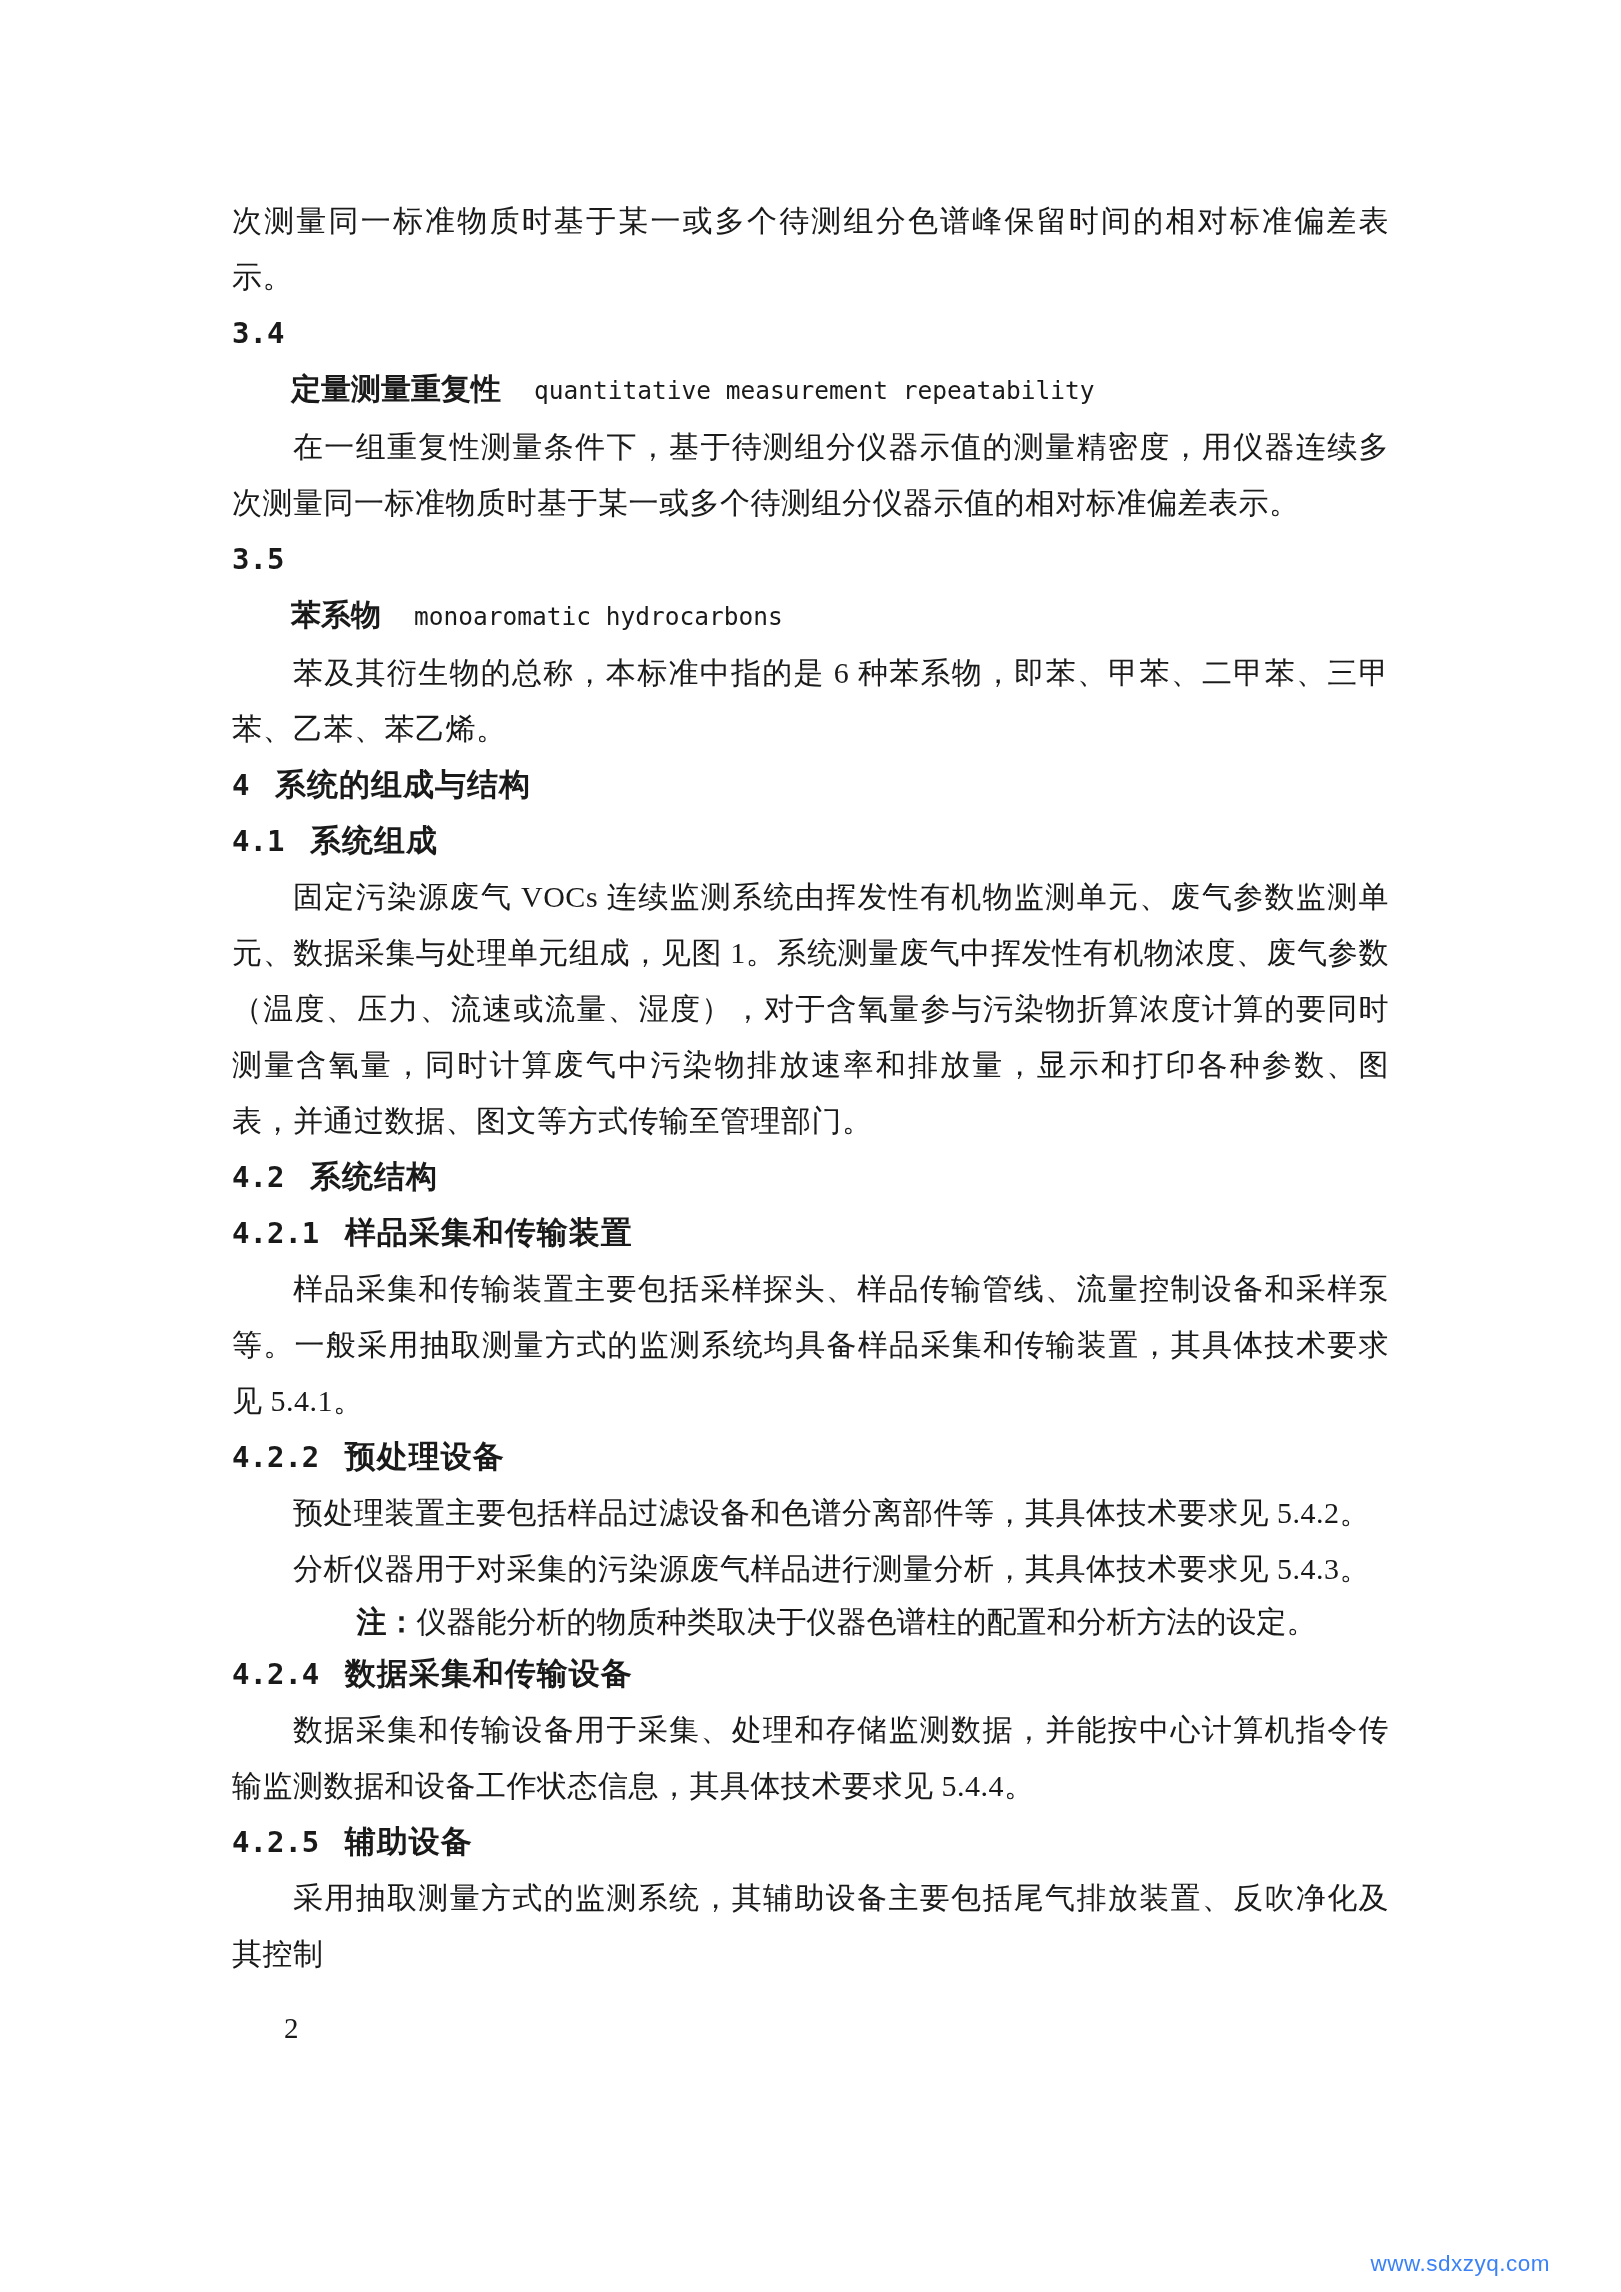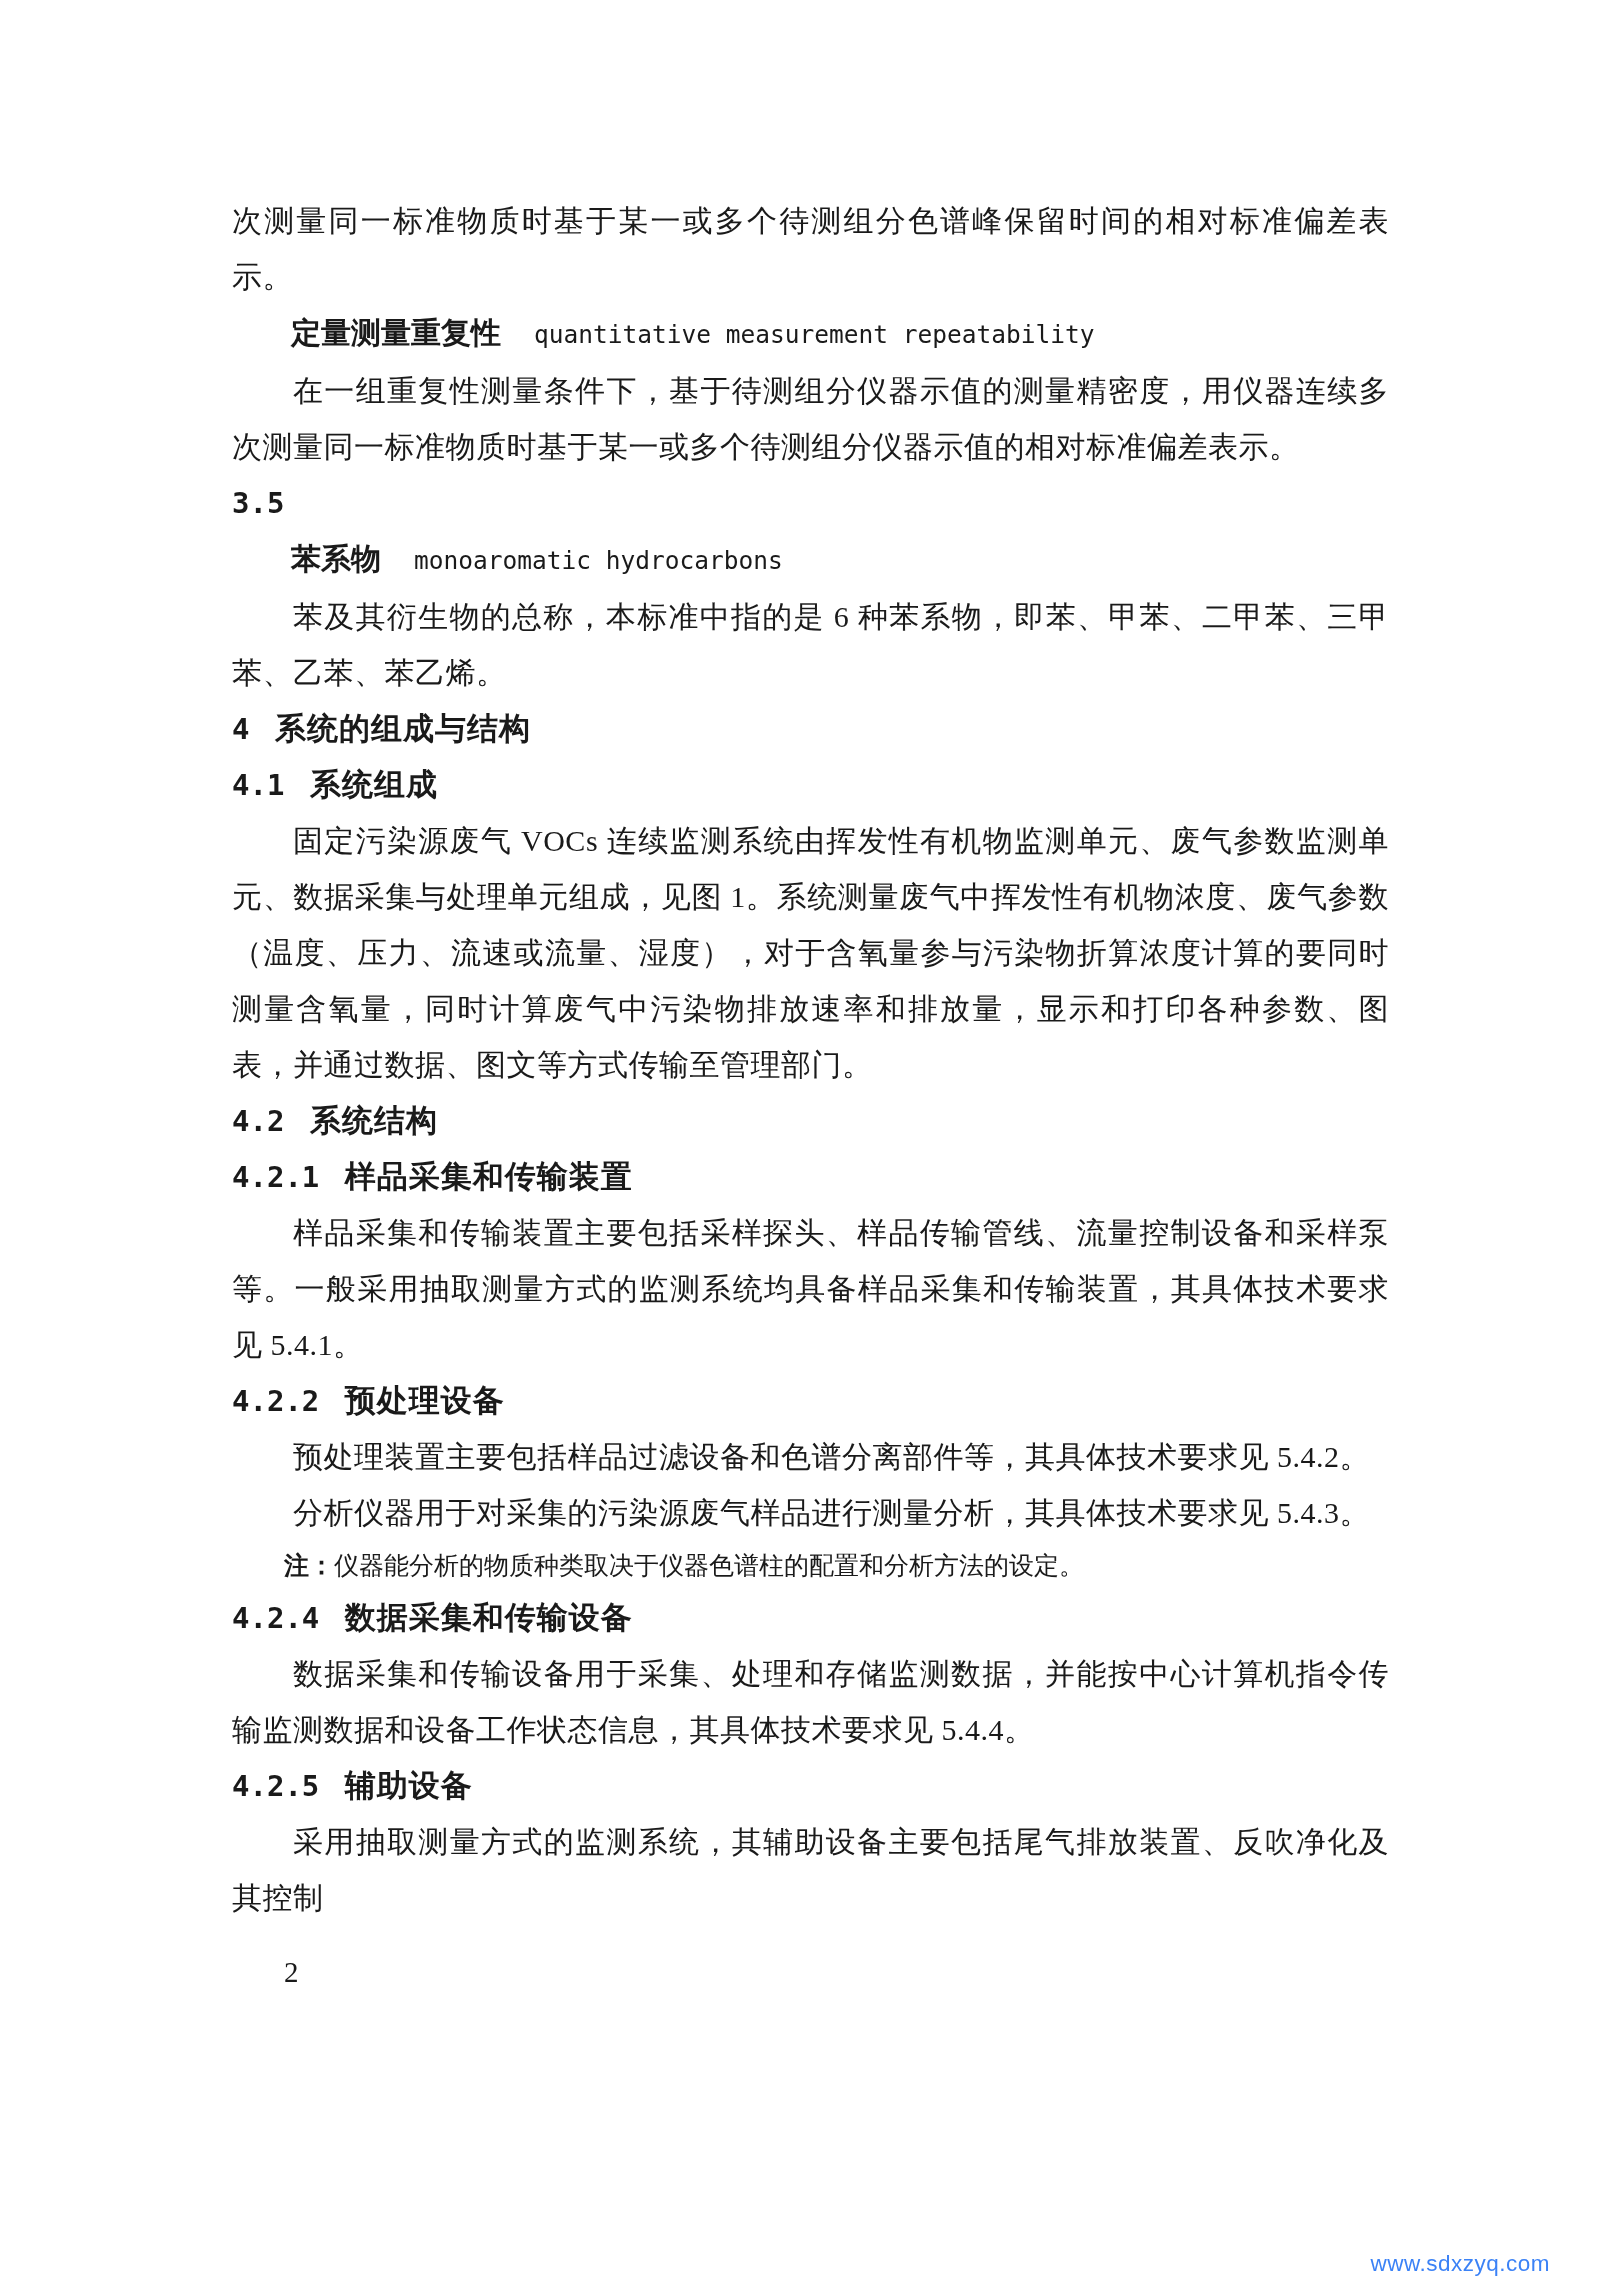--- a/index.html
+++ b/index.html
@@ -71,23 +71,24 @@
   .hnum {
     font-family: "DejaVu Sans Mono", "Liberation Mono", monospace;
     font-weight: 700;
     font-size: 29px;
     margin-right: 25.5px;
     letter-spacing: 0;
   }
   
   p.note {
     margin: 0;
-    font-size: 25px;
+    font-size: 30px;
     line-height: 49px;
     text-indent: 52px;
+    text-align: center;
   }
   .note-label {
     font-family: "Liberation Sans", "DejaVu Sans", sans-serif;
     font-weight: 700;
   }
   
   .page-number {
     margin: 0;
     font-size: 29px;
     line-height: 56px;
@@ -115,20 +116,21 @@
   .mt34 { margin-top: 33px; }
   .ind-35 { margin-left: 40px; }
 </style>
 </head>
 <body>
 
 <div class="page">
 
   <p class="body">次测量同一标准物质时基于某一或多个待测组分色谱峰保留时间的相对标准偏差表示。</p>
 
+  <h3 class="clause mt28">3.4</h3>
 
   <p class="term mt8"><span class="term-zh">定量测量重复性</span><span class="term-en">quantitative measurement repeatability</span></p>
 
   <p class="body indent mt3">在一组重复性测量条件下，基于待测组分仪器示值的测量精密度，用仪器连续多次测量同一标准物质时基于某一或多个待测组分仪器示值的相对标准偏差表示。</p>
 
   <h3 class="clause mt6 ind-35">3.5</h3>
 
   <p class="term mt8"><span class="term-zh">苯系物</span><span class="term-en">monoaromatic hydrocarbons</span></p>
 
   <p class="body indent mt3">苯及其衍生物的总称，本标准中指的是 6 种苯系物，即苯、甲苯、二甲苯、三甲苯、乙苯、苯乙烯。</p>

